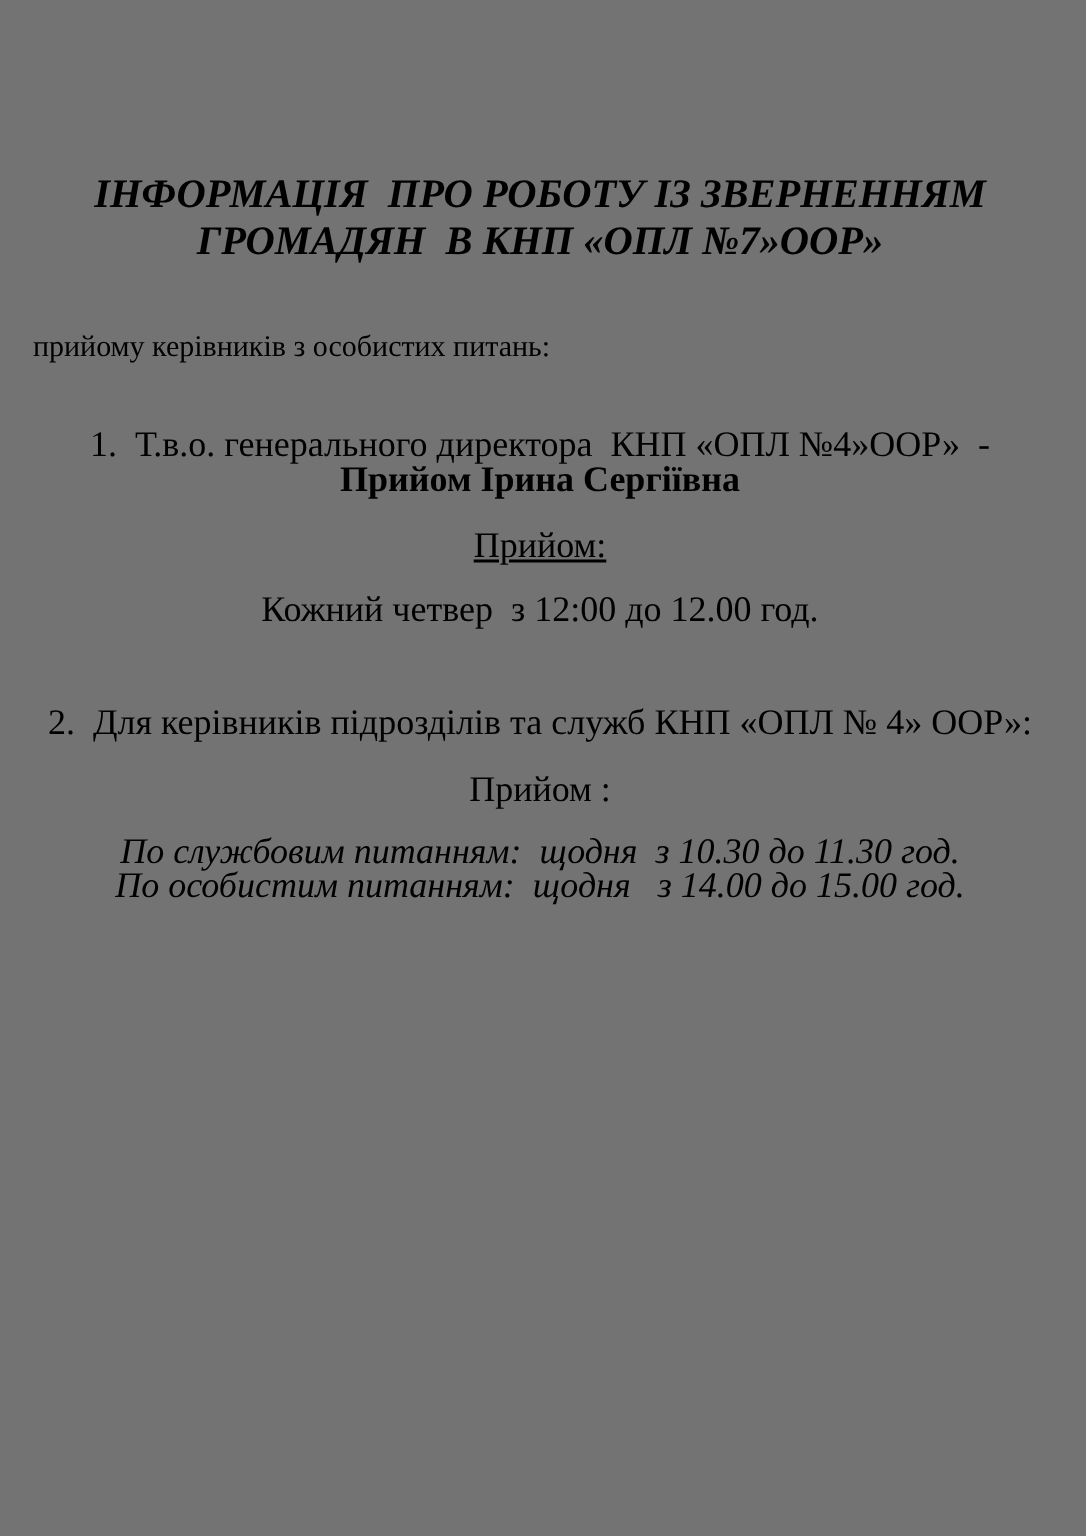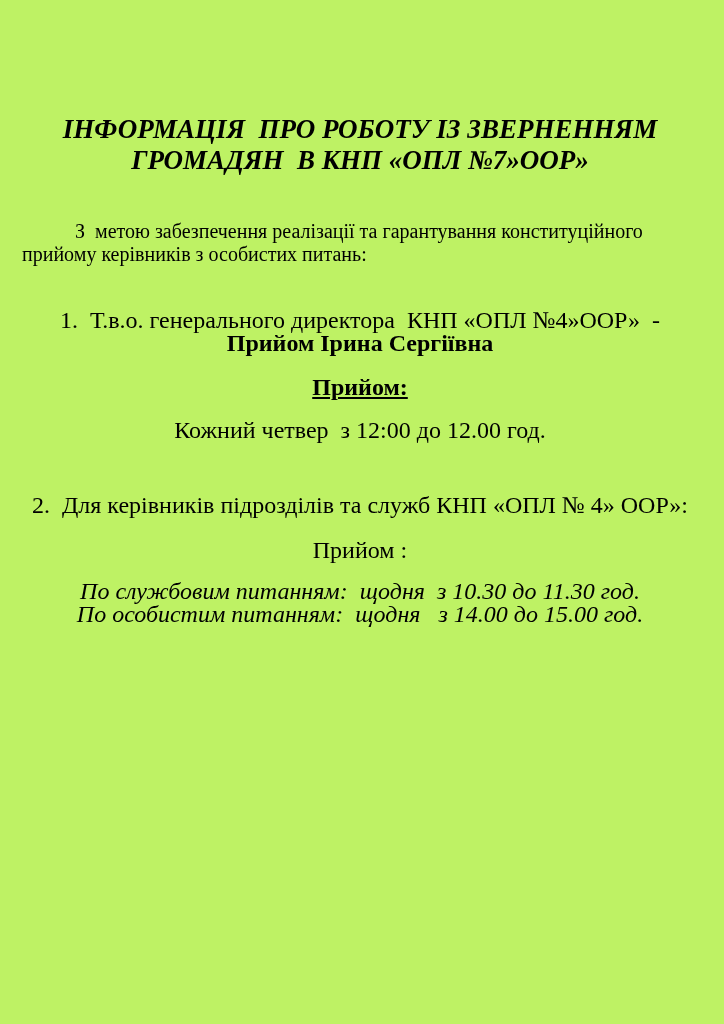--- a/index.html
+++ b/index.html
@@ -4,21 +4,21 @@
 <style>
   html, body {
     margin: 0;
     padding: 0;
     background: #ffffff;
   }
   .page {
     position: relative;
     width: 724px;
     height: 1024px;
-    background: #bef264;
+    background: #737373;
     color: #000000;
     font-family: "Liberation Serif", "DejaVu Serif", serif;
     box-sizing: border-box;
     padding: 114px 26px 0 22px;
     overflow: hidden;
   }
   .line {
     white-space: pre; 
   }
   .doc-title {
@@ -43,21 +43,20 @@
     text-align: center;
   }
   .item-1 {
     margin-top: 43px;
   }
   .person-name {
     font-weight: bold;
   }
   .reception-1 {
     margin-top: 21px;
-    font-weight: bold;
   }
   .reception-1 .underlined {
     text-decoration: underline;
   }
   .schedule-1 {
     margin-top: 20px;
   }
   .item-2 {
     margin-top: 52px;
   }
@@ -73,21 +72,20 @@
 <body>
 
 <div class="page">
 
   <div class="doc-title">
     <div class="line">ІНФОРМАЦІЯ  ПРО РОБОТУ ІЗ ЗВЕРНЕННЯМ</div>
     <div class="line">ГРОМАДЯН  В КНП «ОПЛ №7»ООР»</div>
   </div>
 
   <div class="intro">
-    <div class="line indent">З  метою забезпечення реалізації та гарантування конституційного</div>
     <div class="line">прийому керівників з особистих питань:</div>
   </div>
 
   <div class="centered item-1">
     <div class="line">1.  Т.в.о. генерального директора  КНП «ОПЛ №4»ООР»  -</div>
     <div class="line person-name">Прийом Ірина Сергіївна</div>
   </div>
 
   <div class="centered reception-1">
     <span class="line underlined">Прийом:</span>

